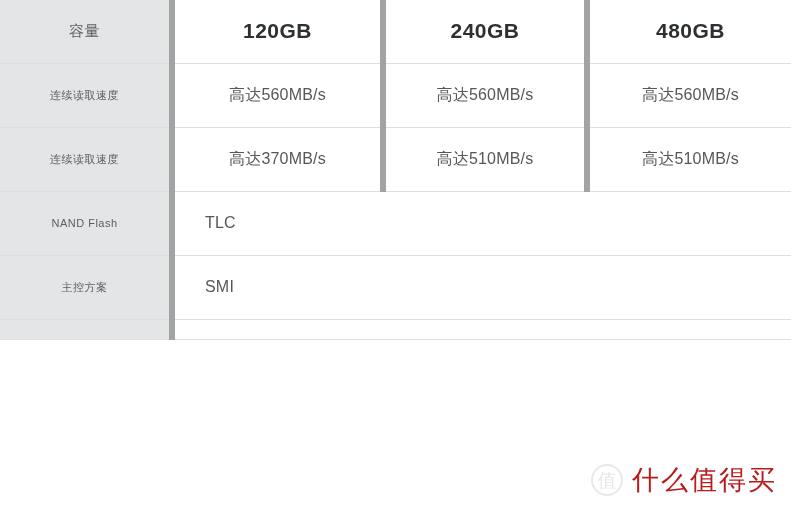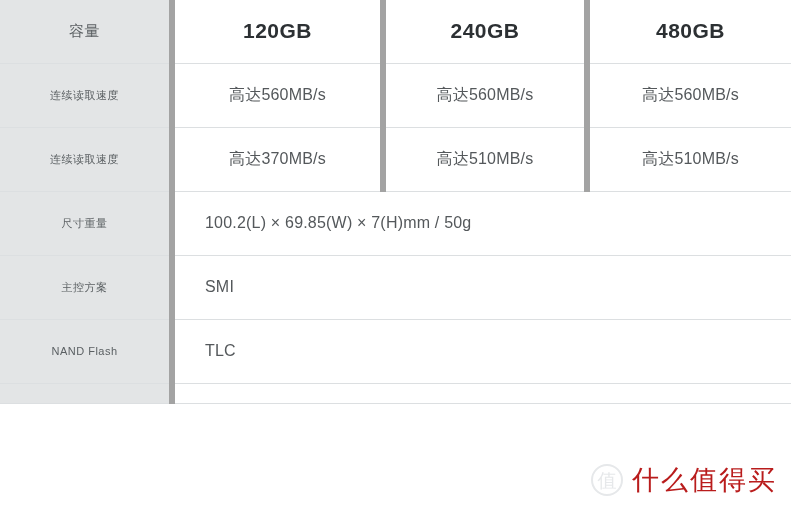--- a/index.html
+++ b/index.html
@@ -147,34 +147,30 @@
         <td class="value-cell">高达560MB/s</td>
       </tr>
 
       <tr class="r-n">
         <td class="label-cell">连续读取速度</td>
         <td class="value-cell">高达370MB/s</td>
         <td class="value-cell">高达510MB/s</td>
         <td class="value-cell">高达510MB/s</td>
       </tr>
 
+
+
       <tr class="r-n">
-        <td class="label-cell">尺寸重量</td>
-        <td class="value-cell left" colspan="3">100.2(L) × 69.85(W) × 7(H)mm / 50g</td>
+        <td class="label-cell">NAND Flash</td>
+        <td class="value-cell left" colspan="3">TLC</td>
       </tr>
-
 
       <tr class="r-n">
         <td class="label-cell">主控方案</td>
         <td class="value-cell left" colspan="3">SMI</td>
-      </tr>
-
-      <tr class="r-n">
-        <td class="label-cell">NAND Flash</td>
-        <td class="value-cell left" colspan="3">TLC</td>
       </tr>
 
 
       <tr style="height:20px">
         <td class="label-cell"></td>
         <td class="value-cell left" colspan="3"></td>
       </tr>
 
     </tbody>
   </table>

